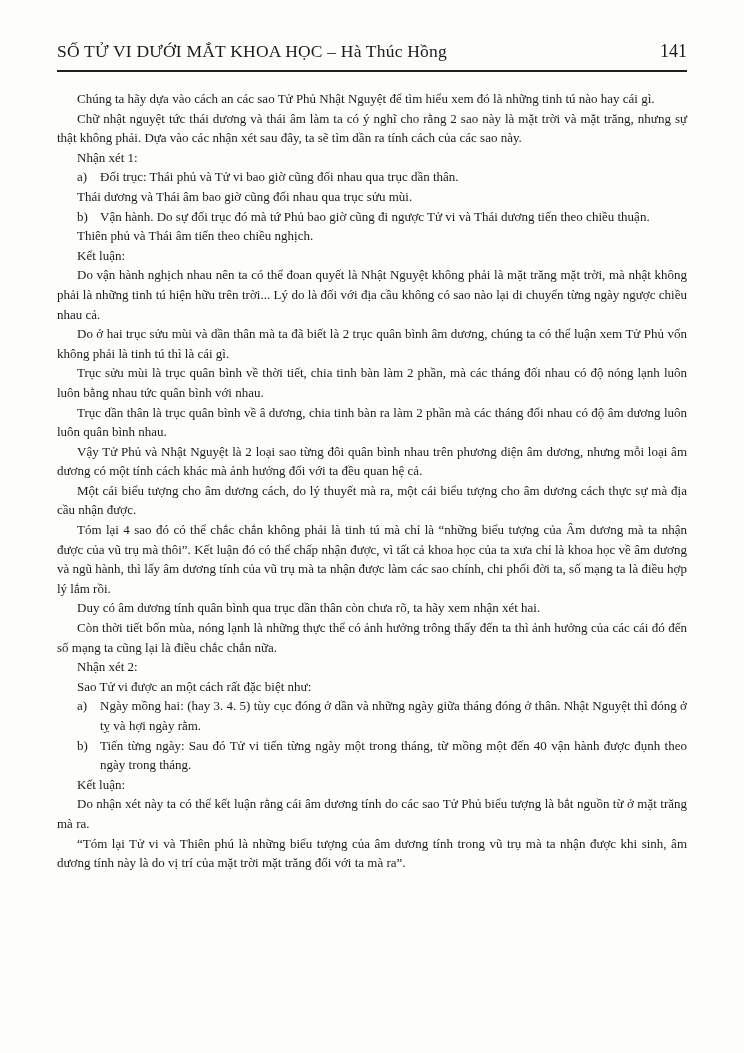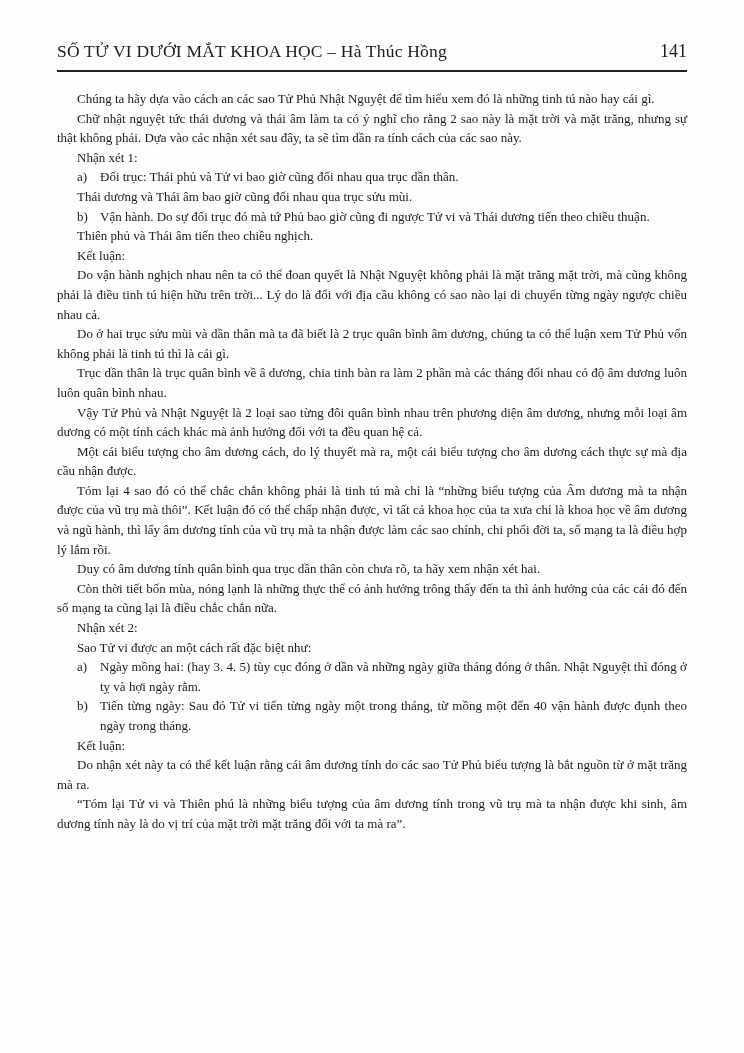--- a/index.html
+++ b/index.html
@@ -51,22 +51,23 @@
   <hr class="rule">
   <div class="content">
       <div class="para">Chúng ta hãy dựa vào cách an các sao Tử Phủ Nhật Nguyệt để tìm hiểu xem đó là những tinh tú nào hay cái gì.</div>
       <div class="para">Chữ nhật nguyệt tức thái dương và thái âm làm ta có ý nghĩ cho rằng 2 sao này là mặt trời và mặt trăng, nhưng sự thật không phải. Dựa vào các nhận xét sau đây, ta sẽ tìm dần ra tính cách của các sao này.</div>
       <div class="para">Nhận xét 1:</div>
       <div class="list-item"><span class="list-marker">a)</span><span>Đối trục: Thái phủ và Tử vi bao giờ cũng đối nhau qua trục dần thân.</span></div>
       <div class="para">Thái dương và Thái âm bao giờ cũng đối nhau qua trục sửu mùi.</div>
       <div class="list-item"><span class="list-marker">b)</span><span>Vận hành. Do sự đối trục đó mà tứ Phủ bao giờ cũng đi ngược Tử vi và Thái dương tiến theo chiều thuận.</span></div>
       <div class="para">Thiên phủ và Thái âm tiến theo chiều nghịch.</div>
       <div class="para">Kết luận:</div>
-      <div class="para">Do vận hành nghịch nhau nên ta có thể đoan quyết là Nhật Nguyệt không phải là mặt trăng mặt trời, mà cũng không phải là điều tinh tú hiện hữu trên trời... Lý do là đối với địa cầu không có sao nào lại di chuyển từng ngày ngược chiều nhau cả.</div>
+      <div class="para">Do vận hành nghịch nhau nên ta có thể đoan quyết là Nhật Nguyệt không phải là mặt trăng mặt trời, mà nhật không phải là những tinh tú hiện hữu trên trời... Lý do là đối với địa cầu không có sao nào lại di chuyển từng ngày ngược chiều nhau cả.</div>
       <div class="para">Do ở hai trục sửu mùi và dần thân mà ta đã biết là 2 trục quân bình âm dương, chúng ta có thể luận xem Tử Phủ vốn không phải là tinh tú thì là cái gì.</div>
+      <div class="para">Trục sửu mùi là trục quân bình về thời tiết, chia tinh bàn làm 2 phần, mà các tháng đối nhau có độ nóng lạnh luôn luôn bằng nhau tức quân bình với nhau.</div>
       <div class="para">Trục dần thân là trục quân bình về â dương, chia tinh bàn ra làm 2 phần mà các tháng đối nhau có độ âm dương luôn luôn quân bình nhau.</div>
       <div class="para">Vậy Tử Phủ và Nhật Nguyệt là 2 loại sao từng đôi quân bình nhau trên phương diện âm dương, nhưng mỗi loại âm dương có một tính cách khác mà ảnh hưởng đối với ta đều quan hệ cả.</div>
       <div class="para">Một cái biểu tượng cho âm dương cách, do lý thuyết mà ra, một cái biểu tượng cho âm dương cách thực sự mà địa cầu nhận được.</div>
       <div class="para">Tóm lại 4 sao đó có thể chắc chắn không phải là tinh tú mà chỉ là “những biểu tượng của Âm dương mà ta nhận được của vũ trụ mà thôi”. Kết luận đó có thể chấp nhận được, vì tất cả khoa học của ta xưa chỉ là khoa học về âm dương và ngũ hành, thì lấy âm dương tính của vũ trụ mà ta nhận được làm các sao chính, chi phối đời ta, số mạng ta là điều hợp lý lắm rồi.</div>
       <div class="para">Duy có âm dương tính quân bình qua trục dần thân còn chưa rõ, ta hãy xem nhận xét hai.</div>
       <div class="para">Còn thời tiết bốn mùa, nóng lạnh là những thực thể có ảnh hưởng trông thấy đến ta thì ảnh hưởng của các cái đó đến số mạng ta cũng lại là điều chắc chắn nữa.</div>
       <div class="para">Nhận xét 2:</div>
       <div class="para">Sao Tử vi được an một cách rất đặc biệt như:</div>
       <div class="list-item"><span class="list-marker">a)</span><span>Ngày mồng hai: (hay 3. 4. 5) tùy cục đóng ở dần và những ngày giữa tháng đóng ở thân. Nhật Nguyệt thì đóng ở tỵ và hợi ngày rằm.</span></div>
       <div class="list-item"><span class="list-marker">b)</span><span>Tiến từng ngày: Sau đó Tử vi tiến từng ngày một trong tháng, từ mồng một đến 40 vận hành được đụnh theo ngày trong tháng.</span></div>

